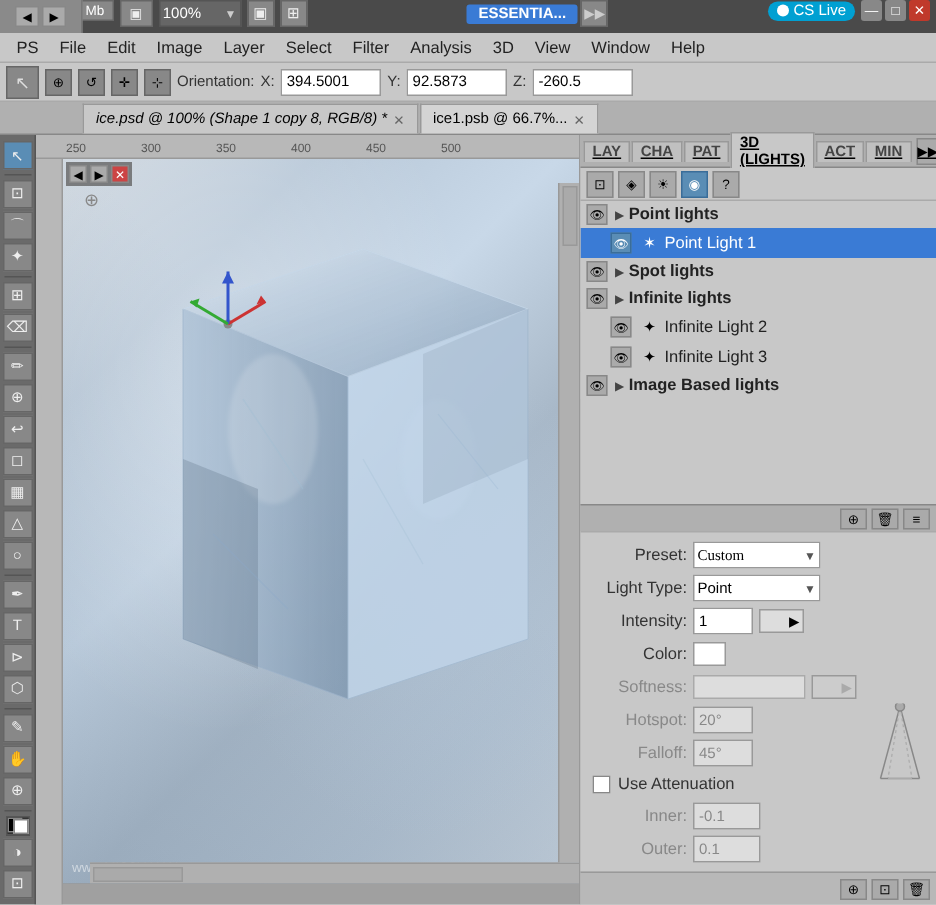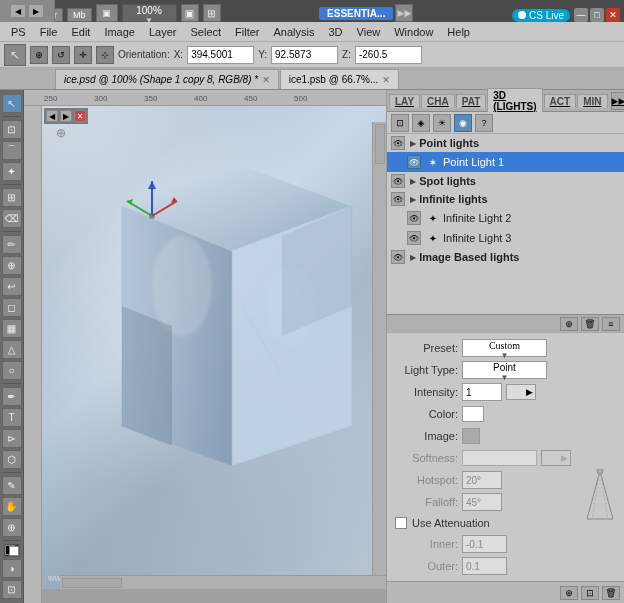--- a/index.html
+++ b/index.html
@@ -3,24 +3,23 @@
   <meta charset="utf-8">
   <style>
     * { margin: 0; padding: 0; box-sizing: border-box; }
     body { width: 624px; height: 603px; overflow: hidden; font-family: Arial, sans-serif; font-size: 11px; background: #c8c8c8; }
 
     
     .title-bar {
       height: 22px;
       background: #4a4a4a;
       display: flex;
-      align-items: flex-end;
+      align-items: flex-start;
       padding: 0 4px;
       gap: 4px;
-      margin-left: 16px;
     }
     .title-bar-icon { width: 18px; height: 18px; background: #1a6eb5; border-radius: 2px; display: flex; align-items: center; justify-content: center; color: white; font-weight: bold; font-size: 10px; }
     .title-bar-btn { background: #888; border: 1px solid #666; color: white; font-size: 9px; padding: 1px 5px; cursor: pointer; }
     .title-bar-middle { flex: 1; display: flex; align-items: center; justify-content: center; }
     .title-bar-badge { background: #3a7bd5; color: white; padding: 1px 8px; font-size: 10px; font-weight: bold; border-radius: 2px; }
     .title-bar-right { display: flex; align-items: center; gap: 4px; }
     .cs-badge { background: #00a0d2; color: white; padding: 1px 6px; font-size: 10px; border-radius: 10px; display: flex; align-items: center; gap: 3px; }
     .win-controls { display: flex; gap: 2px; }
     .win-btn { width: 14px; height: 14px; border-radius: 2px; border: none; font-size: 9px; display: flex; align-items: center; justify-content: center; cursor: pointer; }
     .win-btn.min { background: #888; color: white; }
@@ -268,21 +267,20 @@
       height: 18px;
       background: white;
       border: 1px solid #999;
       font-size: 10px;
       padding: 0 2px;
       display: flex;
       align-items: center;
       justify-content: space-between;
       cursor: pointer;
       width: 85px;
-      flex-direction: column;
     }
     .prop-dropdown-arrow { font-size: 8px; color: #555; }
     .prop-color { width: 22px; height: 16px; background: white; border: 1px solid #999; cursor: pointer; }
     .prop-slider { width: 30px; height: 16px; background: #ddd; border: 1px solid #999; display: flex; align-items: center; justify-content: flex-end; padding-right: 2px; font-size: 9px; cursor: pointer; }
     .checkbox-row {
       height: 20px;
       display: flex;
       align-items: center;
       padding: 0 8px;
       gap: 5px;
@@ -597,24 +595,20 @@
         <span class="prop-label" style="width:65px;">Intensity:</span>
         <input class="prop-input" style="width: 40px;" value="1">
         <div class="prop-slider">▶</div>
       </div>
 
       <div class="prop-row">
         <span class="prop-label" style="width:65px;">Color:</span>
         <div class="prop-color"></div>
       </div>
 
-      <div class="prop-row">
-        <span class="prop-label" style="width:65px;">Image:</span>
-        <div class="prop-color" style="width:18px;background:#aaa;"></div>
-      </div>
 
 
       <div class="prop-row">
         <span class="prop-label" style="width:65px;color:#888;">Softness:</span>
         <div class="prop-input-sm" style="width:75px;"></div>
         <div class="prop-slider" style="background:#ccc;color:#aaa;">▶</div>
       </div>
 
       <div style="position:relative;">
         <div class="prop-row">

